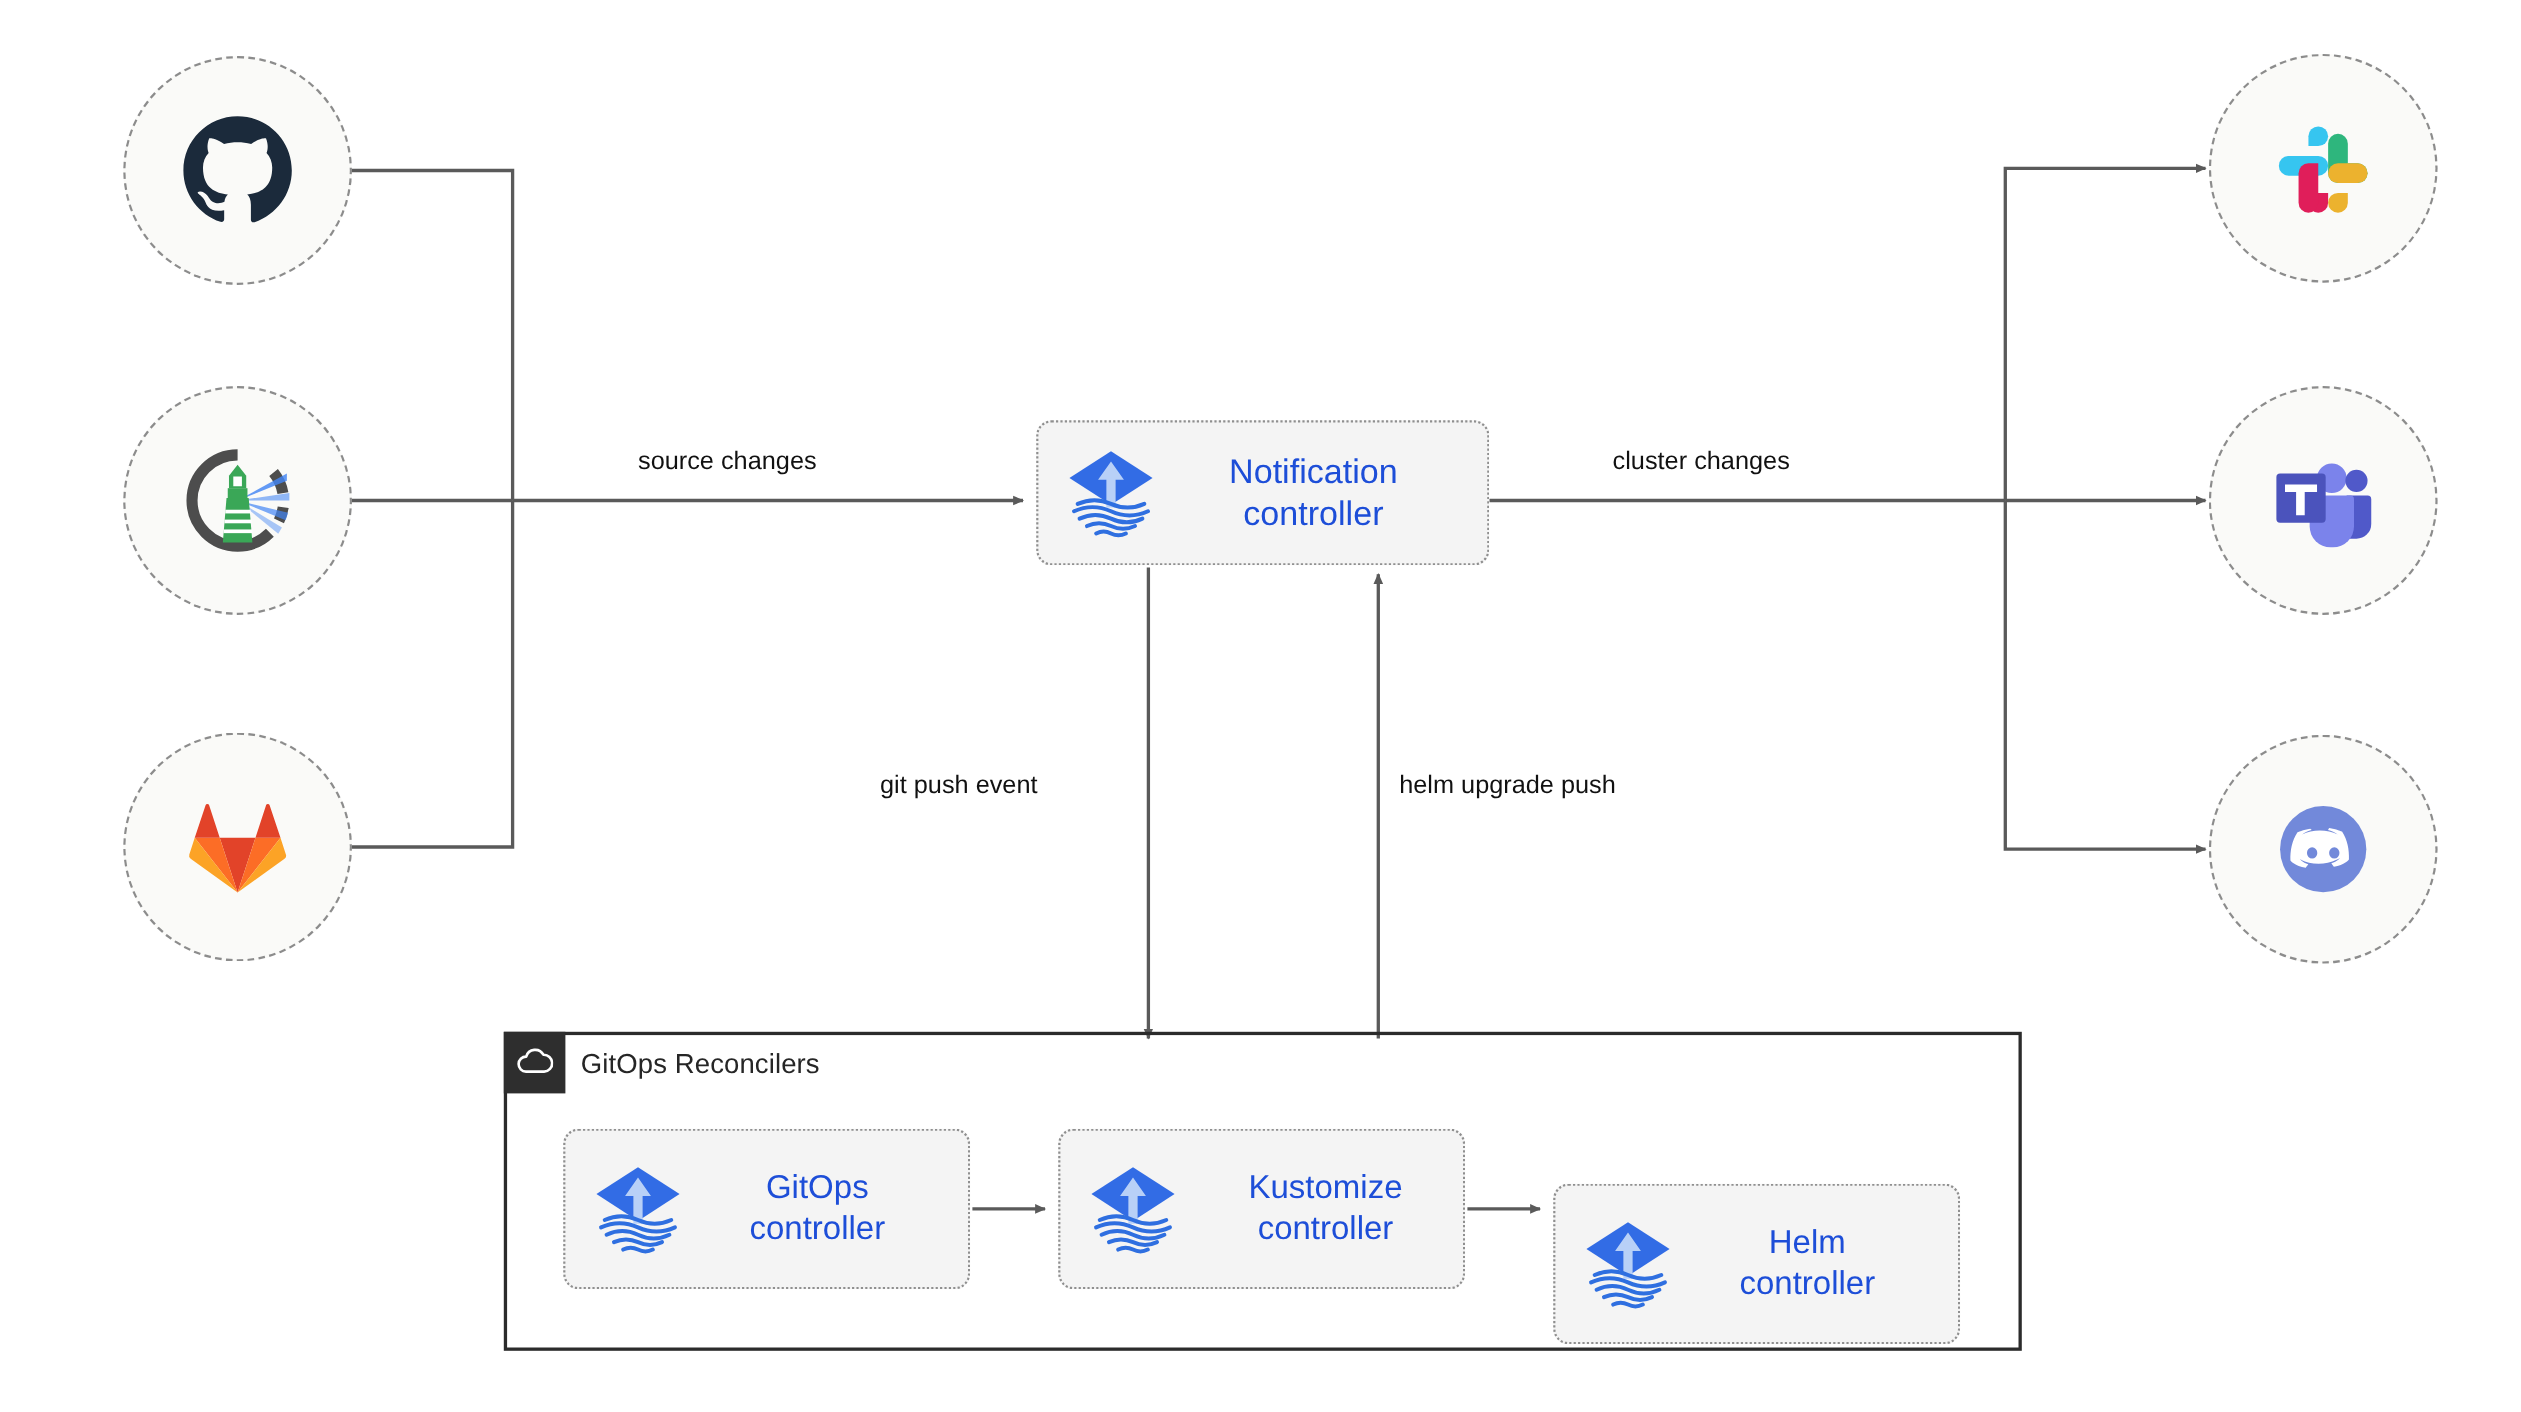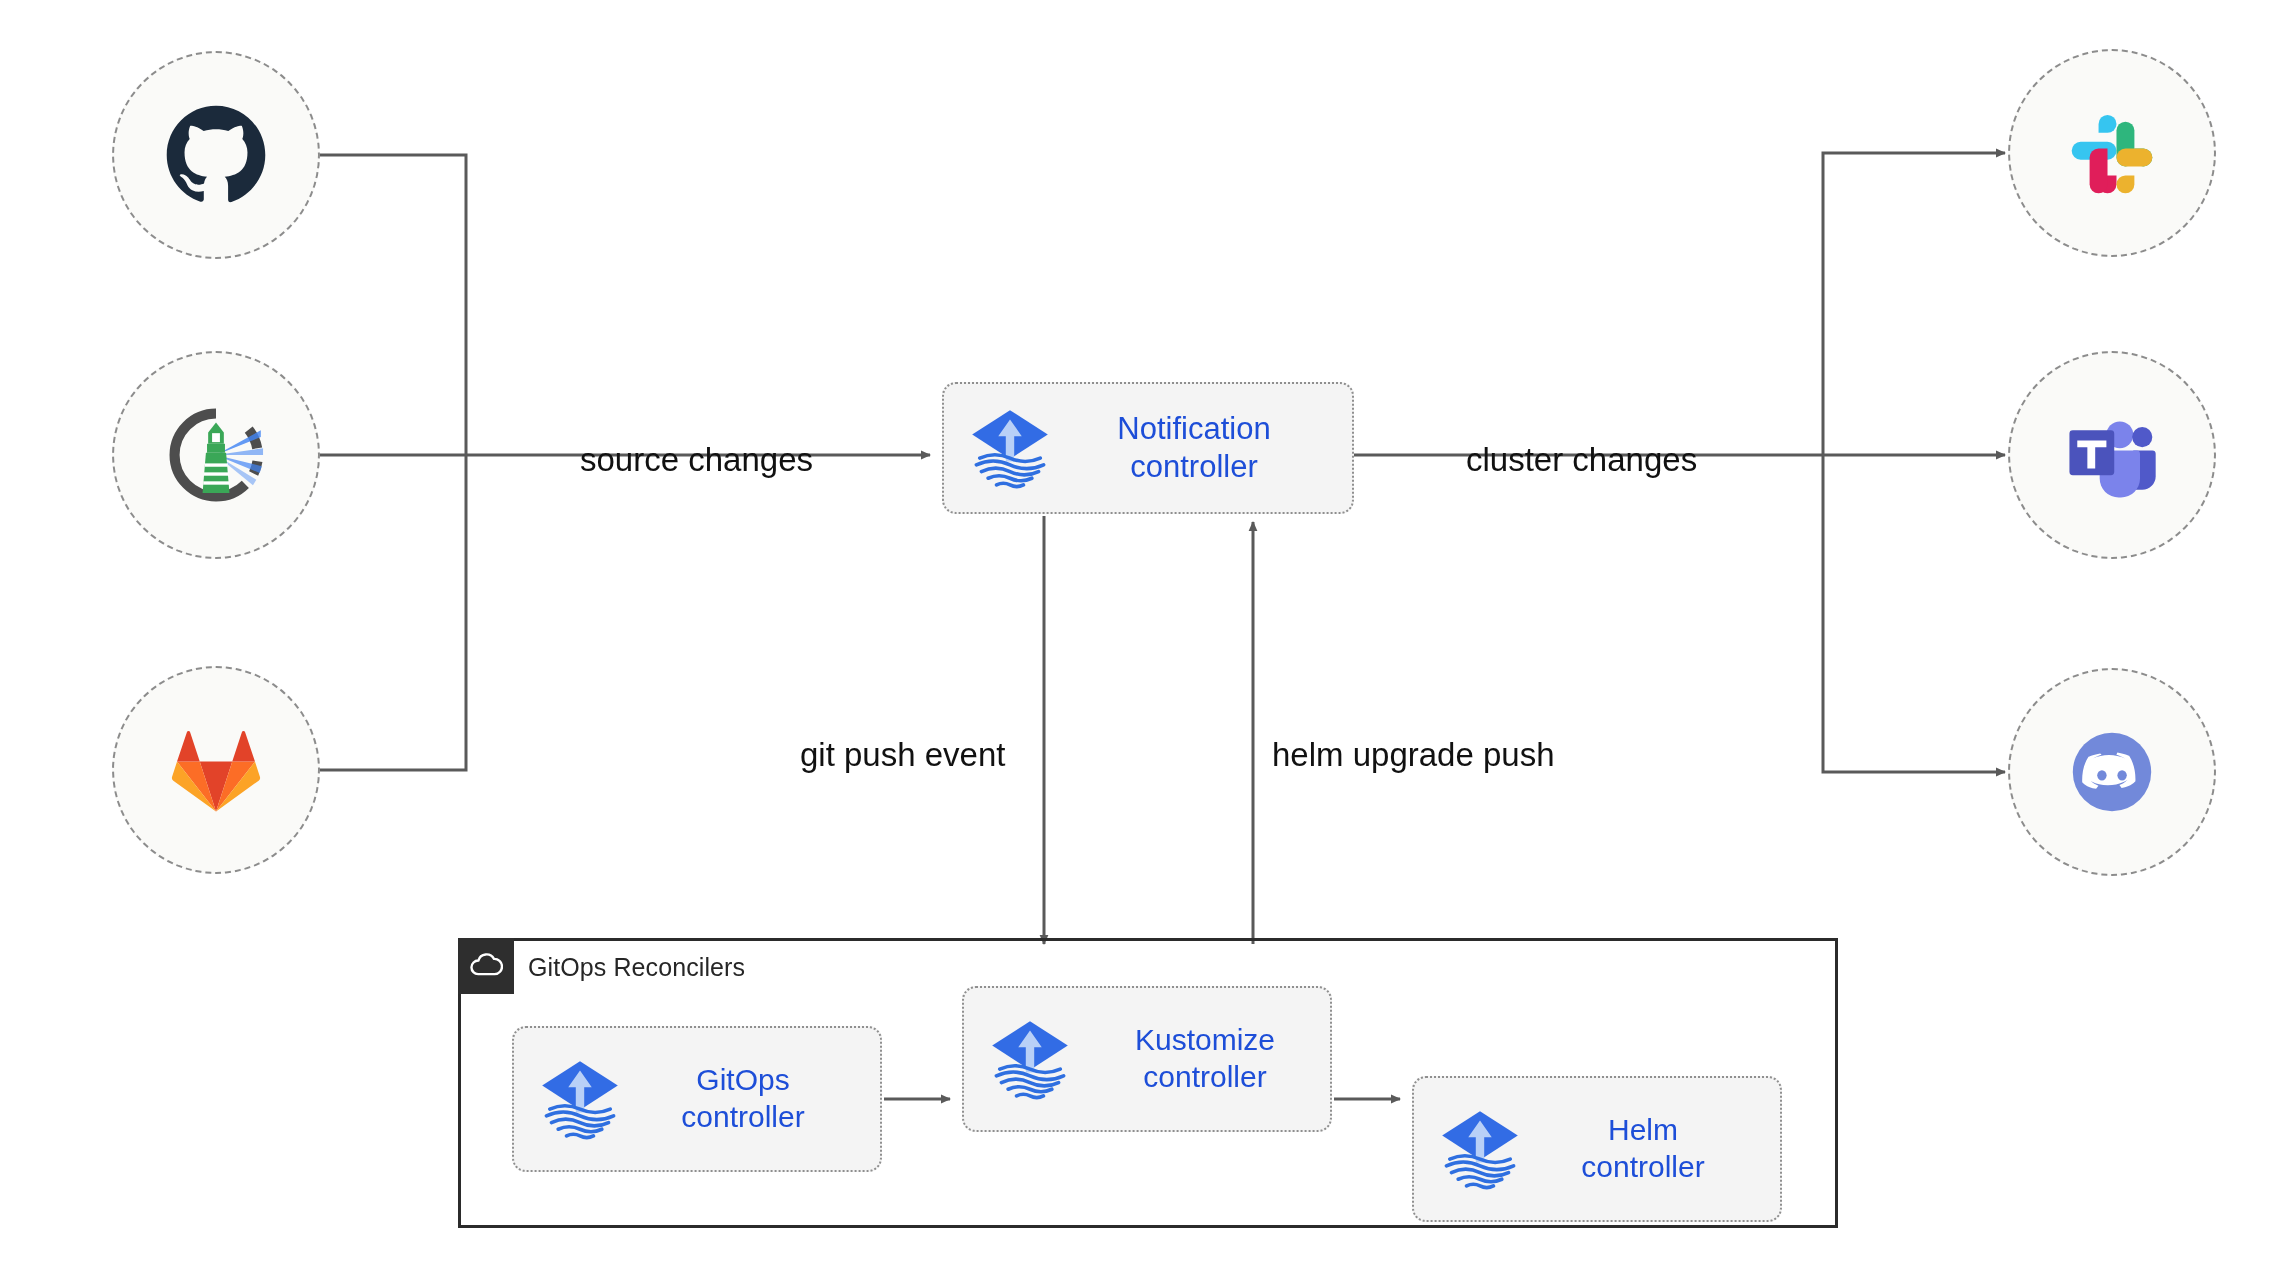--- a/index.html
+++ b/index.html
@@ -43,21 +43,21 @@
     font-size:30px;line-height:1.22;
     color:#1d4ed8;white-space:pre-line;
     padding-right:6px;
   }
   #notification-controller{
     left:942px;top:382px;width:412px;height:132px;
   }
   #notification-controller .ctrl-label{font-size:31px;}
   .small-ctrl{width:370px;height:146px;}
   #source-controller{left:512px;top:1026px;}
-  #kustomize-controller{left:962px;top:986px;gap:24px;}
+  #kustomize-controller{left:962px;top:1026px;gap:24px;}
   #helm-controller{left:1412px;top:1076px;align-items:center;}
 
   
   #gitops-container{
     position:absolute;
     left:458px;top:938px;width:1380px;height:290px;
     border:3px solid #2b2b2b;
     background:transparent;
     box-sizing:border-box;
   }
@@ -67,23 +67,22 @@
     display:flex;align-items:center;justify-content:center;
   }
   #gitops-tab svg{width:34px;height:34px;}
   #gitops-title{
     position:absolute;left:528px;top:953px;
     font-size:25px;color:#262626;letter-spacing:.1px;
   }
 
   
   .edge-label{
-    position:absolute;font-size:33px;color:#111;
+    position:absolute;font-size:23px;color:#111;
     white-space:nowrap;
-    margin-top:36px;
   }
   #label-source-changes{left:580px;top:405px;}
   #label-cluster-changes{left:1466px;top:405px;}
   #label-git-push{left:800px;top:700px;text-align:center;}
   #label-helm-upgrade{left:1272px;top:700px;}
 </style>
 </head>
 <body>
 
 <div id="stage">

